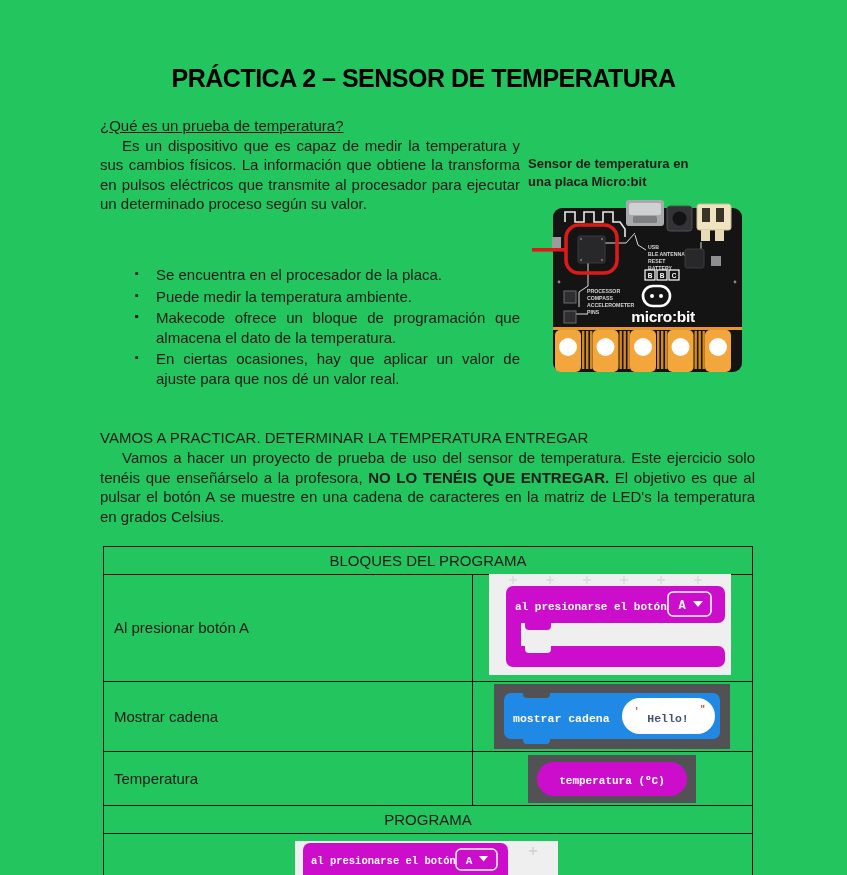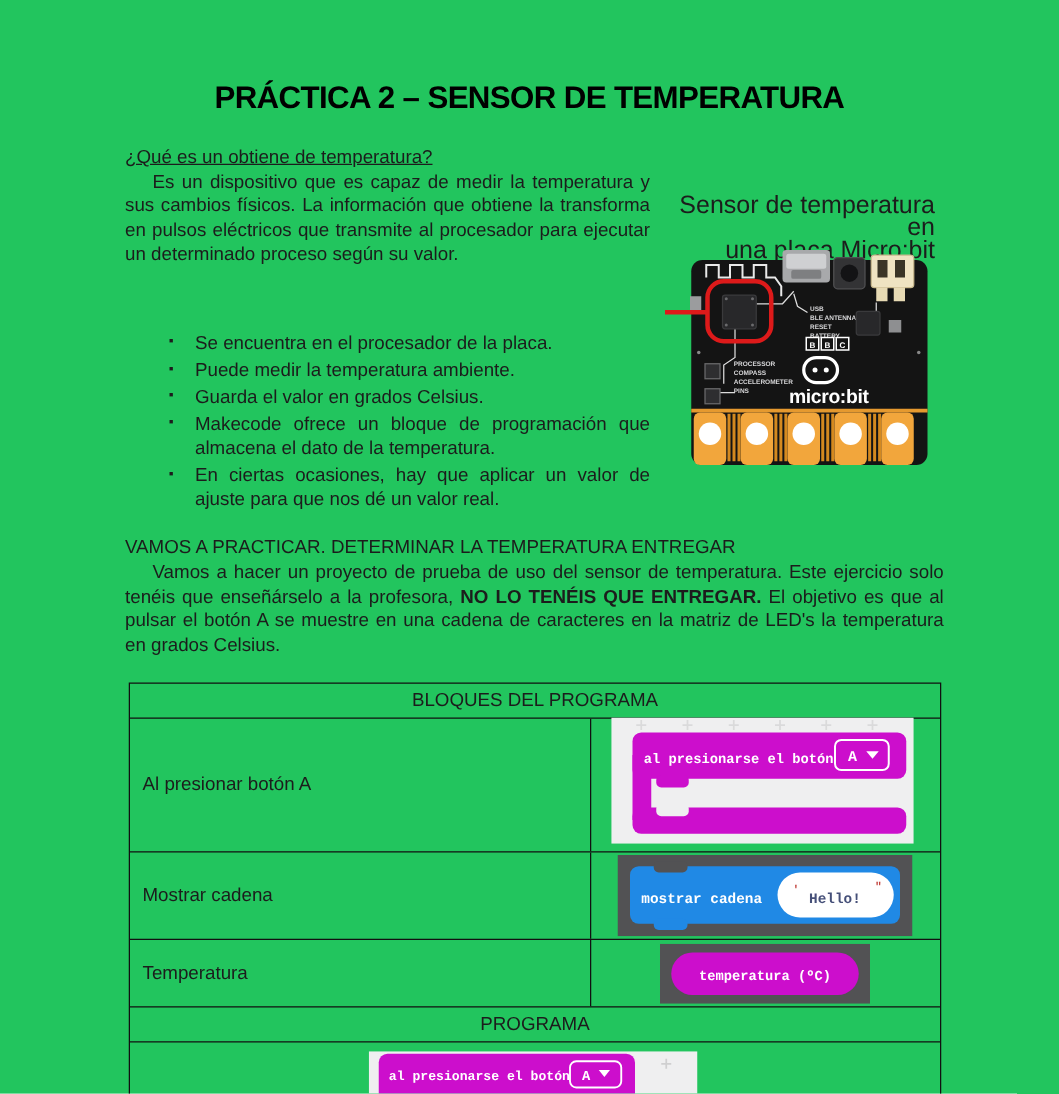--- a/index.html
+++ b/index.html
@@ -3,22 +3,22 @@
 <meta charset="utf-8">
 <style>
   html,body{margin:0;padding:0;background:#ffffff;}
   .page{position:relative;width:847px;height:875px;background:#22c55e;overflow:hidden;
         font-family:"Liberation Sans",sans-serif;color:#1c1c1c;}
   .doc-title{position:absolute;top:64px;left:0;width:847px;text-align:center;
              font-size:25px;font-weight:bold;letter-spacing:-0.5px;color:#000;}
   .h-underline{position:absolute;font-size:15px;text-decoration:underline;color:#1c1c1c;}
   .para{position:absolute;font-size:15px;line-height:19.3px;text-align:justify;color:#1c1c1c;}
   .indent{text-indent:22px;}
-  .caption{position:absolute;left:528px;top:155px;width:220px;text-align:right;
-           font-size:20px;line-height:18px;}
+  .caption{position:absolute;left:528px;top:155px;width:220px;text-align:left;
+           font-size:13px;line-height:18px;font-weight:bold;}
   .bullets{position:absolute;left:135px;top:265px;width:385px;margin:0;padding:0;list-style:none;
            font-size:15px;line-height:19.5px;text-align:justify;}
   .bullets li{position:relative;padding-left:21px;margin-bottom:2px;}
   .bullets li .sq{position:absolute;left:0;top:-1px;font-size:11px;}
   .plain-head{position:absolute;font-size:15px;color:#1c1c1c;}
   
   .blocktable{position:absolute;left:103px;top:546px;width:650px;height:335px;
               border:1.5px solid #111;box-sizing:border-box;}
   .trow{display:flex;box-sizing:border-box;border-top:1.5px solid #111;}
   .trow:first-child{border-top:none;}
@@ -32,21 +32,21 @@
   svg text{font-family:"Liberation Sans",sans-serif;}
   svg text.code{font-family:"Liberation Mono",monospace;font-weight:bold;}
 </style>
 </head>
 <body>
 
 <div class="page">
 
   <div class="doc-title">PRÁCTICA 2 – SENSOR DE TEMPERATURA</div>
 
-  <div class="h-underline" style="left:100px;top:117px;">¿Qué es un obtiene de temperatura?</div>
+  <div class="h-underline" style="left:100px;top:117px;">¿Qué es un prueba de temperatura?</div>
   <div class="para indent" style="left:100px;top:136px;width:420px;">Es un dispositivo que es capaz de medir la temperatura y sus cambios físicos. La información que obtiene la transforma en pulsos eléctricos que transmite al procesador para ejecutar un determinado proceso según su valor.</div>
 
   <div class="caption">
     <span style="display:block">Sensor de temperatura en</span>
     <span style="display:block">una placa Micro:bit</span>
   </div>
 
   <svg class="blockimg" style="left:530px;top:192px;" width="214" height="182" viewBox="0 0 214 182">
     <rect x="23" y="16" width="189" height="164" rx="9" fill="#141414"></rect>
 
@@ -153,21 +153,21 @@
         <rect x="34" y="119" width="12" height="12"></rect>
     </g>
     <circle cx="29" cy="90" r="1.4" fill="#888"></circle>
     <circle cx="205" cy="90" r="1.4" fill="#888"></circle>
   </svg>
 
 
   <ul class="bullets">
     <li><span class="sq">▪</span><span>Se encuentra en el procesador de la placa.</span></li>
     <li><span class="sq">▪</span><span>Puede medir la temperatura ambiente.</span></li>
-    <li><span class="sq">▪</span><span>Guarda el valor en grados Celsius.</span></li>
+    <li><span class="sq">▪</span></li>
     <li><span class="sq">▪</span><span>Makecode ofrece un bloque de programación que almacena el dato de la temperatura.</span></li>
     <li><span class="sq">▪</span><span>En ciertas ocasiones, hay que aplicar un valor de ajuste para que nos dé un valor real.</span></li>
   </ul>
 
   <div class="plain-head" style="left:100px;top:429px;">VAMOS A PRACTICAR. DETERMINAR LA TEMPERATURA ENTREGAR</div>
   <div class="para indent" style="left:100px;top:448px;width:655px;line-height:19.5px;">
     <span>Vamos a hacer un proyecto de prueba de uso del sensor de temperatura. Este ejercicio solo tenéis que enseñárselo a la profesora, </span><b>NO LO TENÉIS QUE ENTREGAR.</b><span> El objetivo es que al pulsar el botón A se muestre en una cadena de caracteres en la matriz de LED's la temperatura en grados Celsius.</span>
   </div>
 
   <div class="blocktable">

